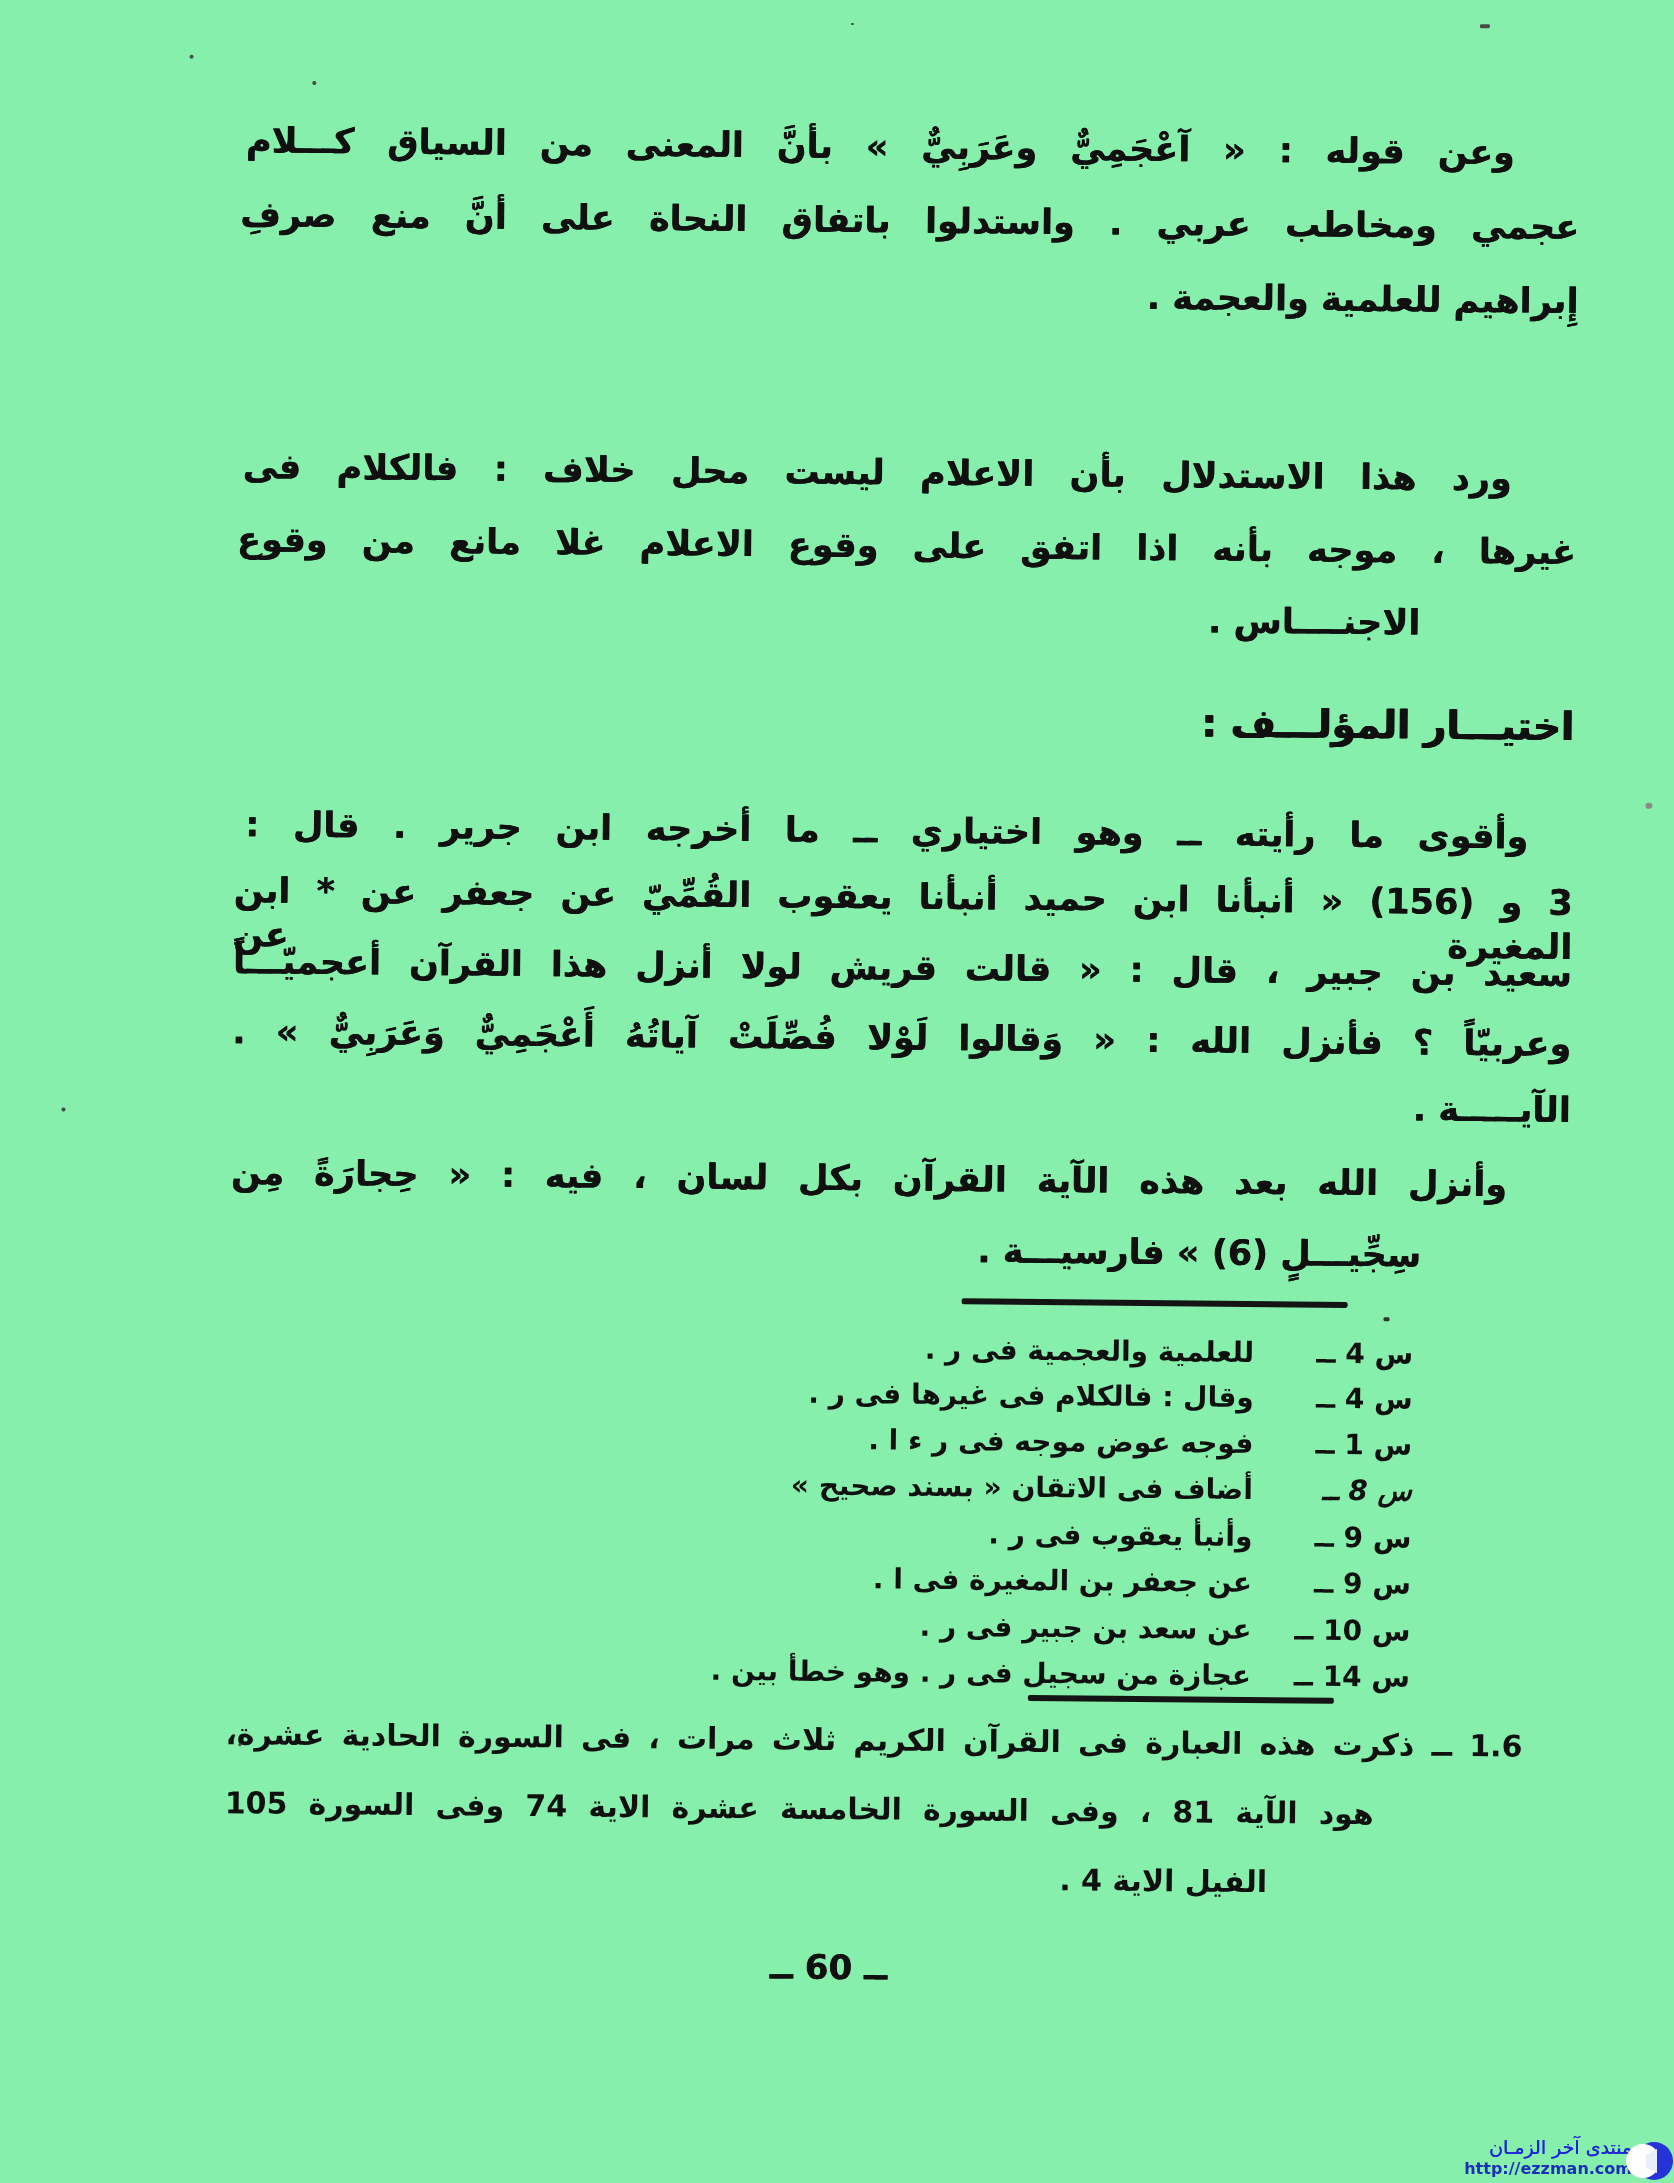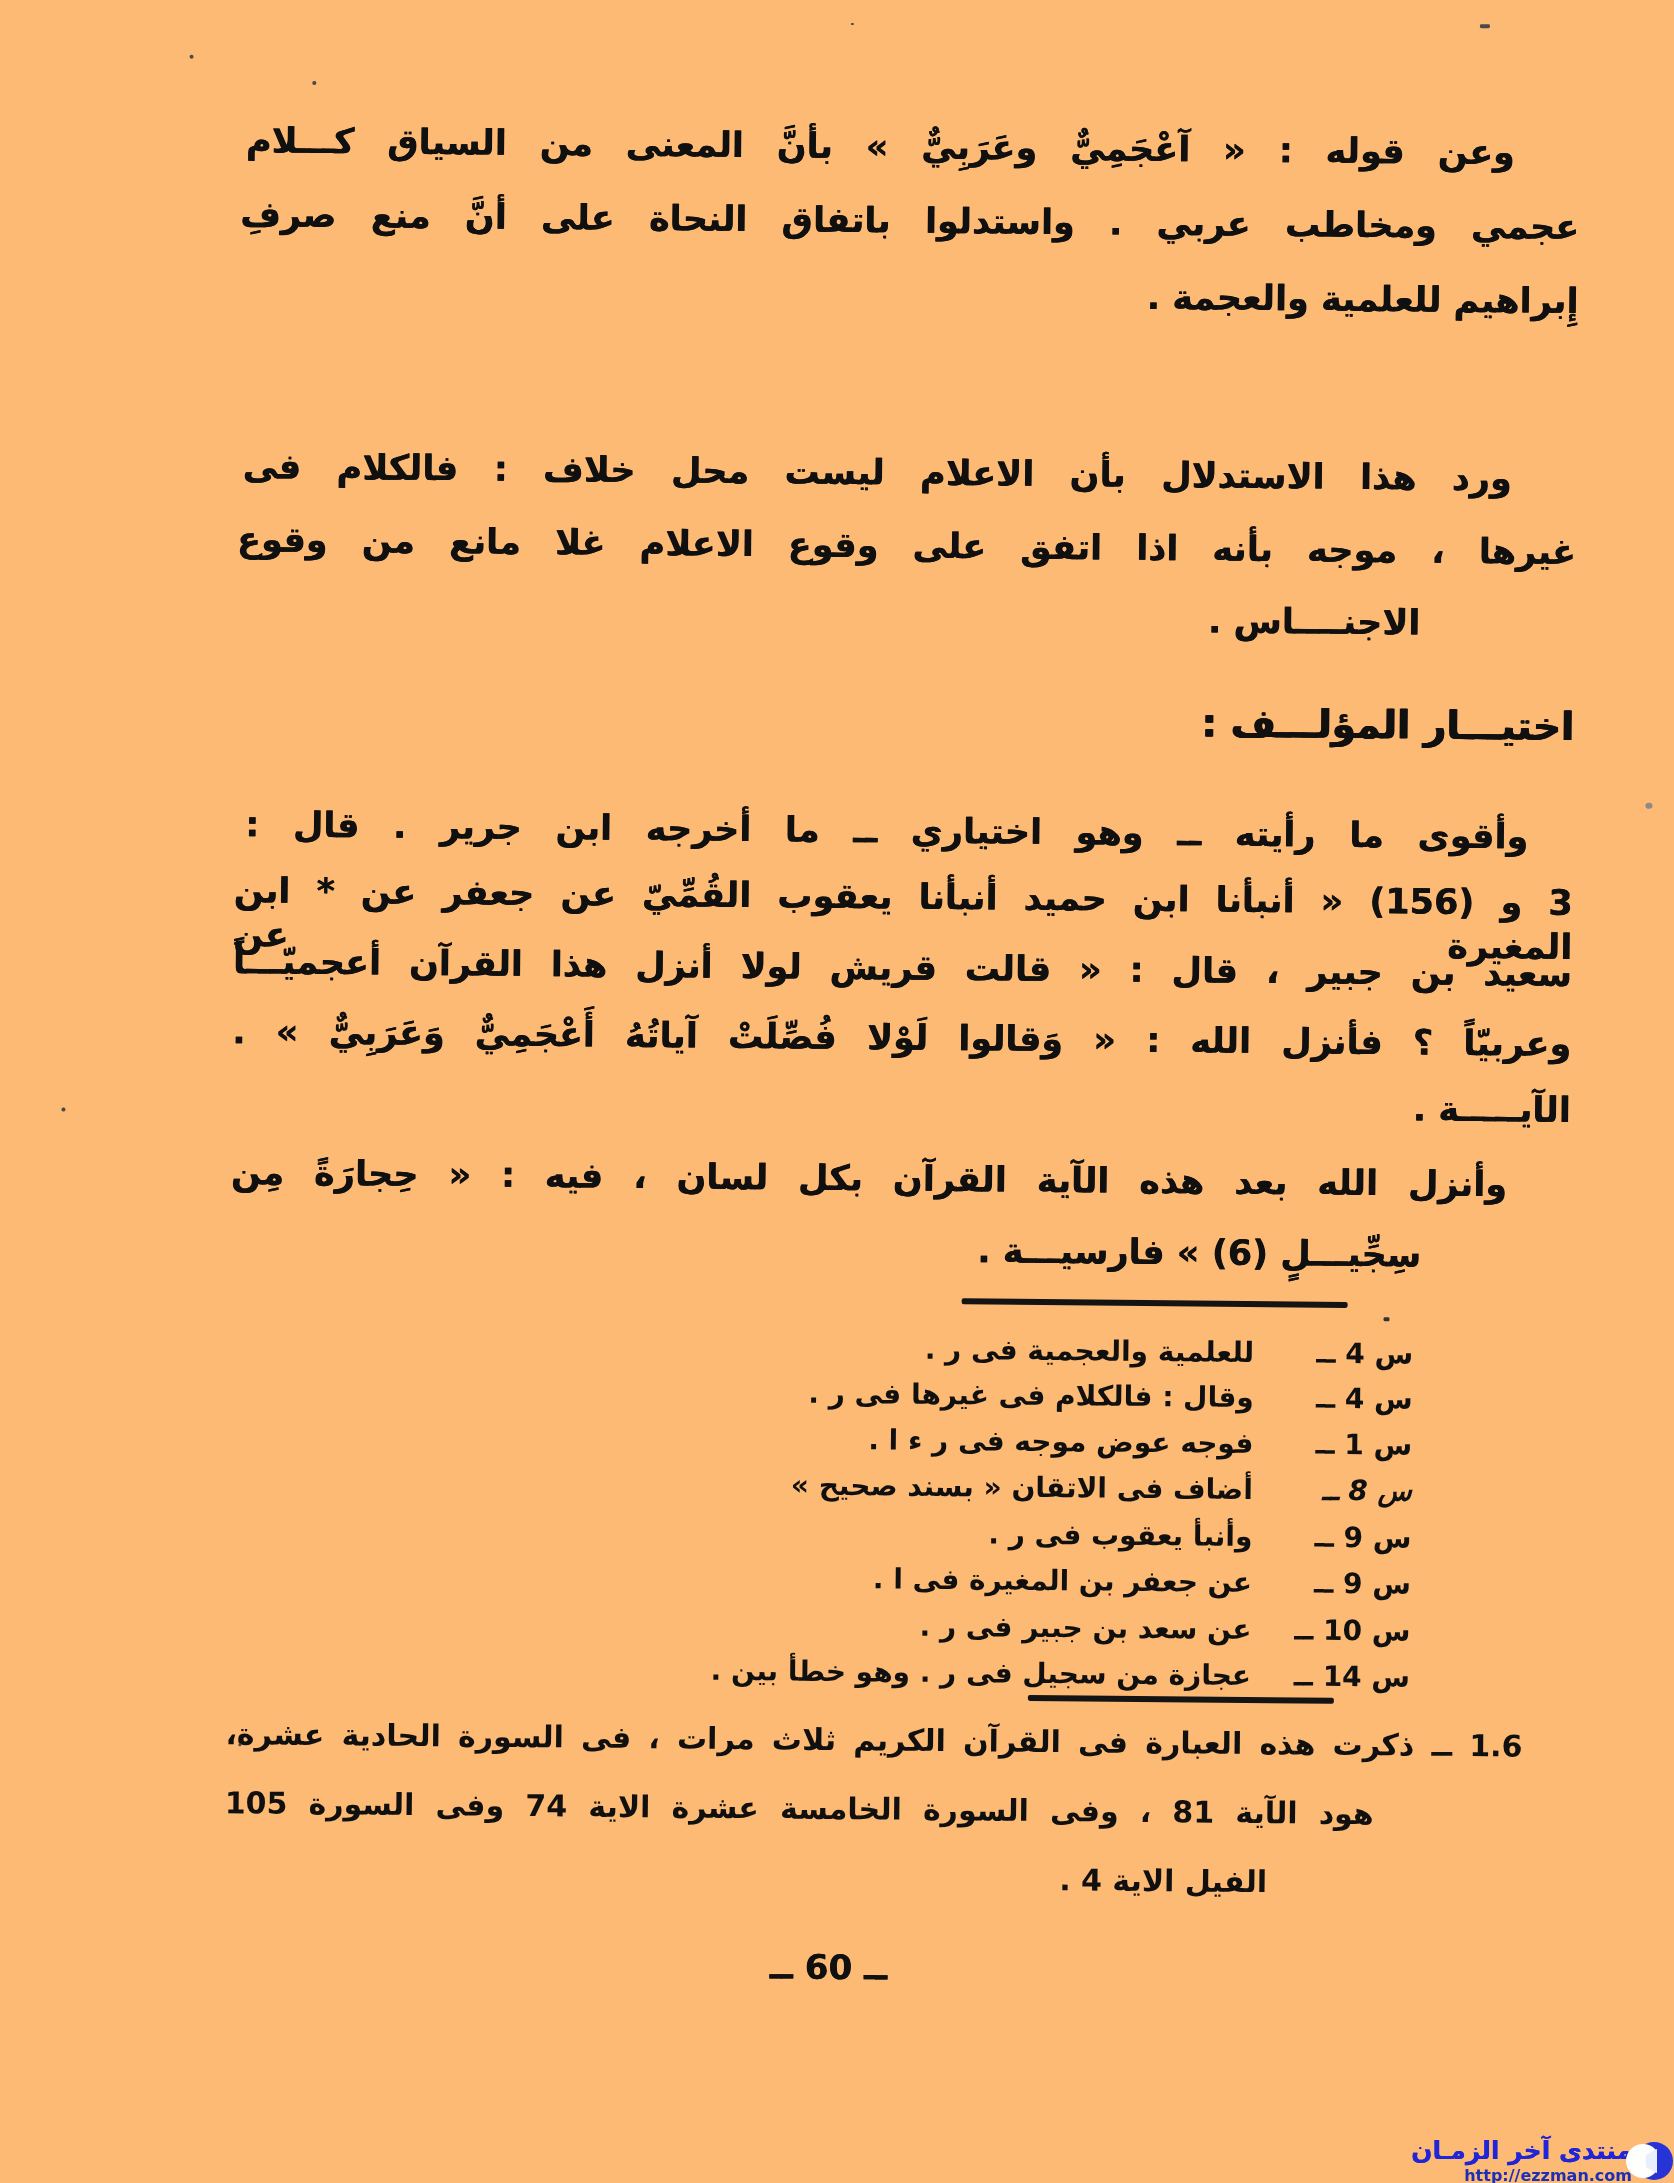--- a/index.html
+++ b/index.html
@@ -1,19 +1,19 @@
 <!DOCTYPE html>
 <html lang="ar" style="font-size:11.3px"><head>
 <meta charset="utf-8">
 <style>
   html,body{margin:0;padding:0;background:#ffffff;}
   #page{
     position:relative;
     width:1674px;height:2183px;
-    background:#fdba74;
+    background:#86efac;
     overflow:hidden;
     font-family:"DejaVu Sans", sans-serif;
     color:#0e0e0e;
   }
   #content{
     position:absolute;inset:0;
     transform:rotate(0.55deg);
     transform-origin:837px 1057px;
   }
   .ln{
@@ -43,21 +43,21 @@
   .rule{
     position:absolute;
     background:#141414;
     border-radius:2.1px;
   }
   .speck{position:absolute;background:#4a4a4a;border-radius:50%;}
   
   #watermark{position:absolute;right:42px;top:2137px;display:flex;flex-direction:column;align-items:flex-end;}
   .wm-name{
     direction:rtl;
-    color:#2026d8;font-weight:700;font-size:25px;line-height:1.15;
+    color:#2026d8;font-weight:400;font-size:19px;line-height:1.15;
     text-shadow:0.4px 0 0 currentColor;
   }
   .wm-url{
     color:#1b2fb8;font-weight:700;font-size:16px;line-height:1.2;
     font-family:"DejaVu Sans", sans-serif;
   }
   .wm-logo{
     position:absolute;right:1.4px;top:2142px;
     width:38px;height:38px;border-radius:50%;
     background:#2633d6;

